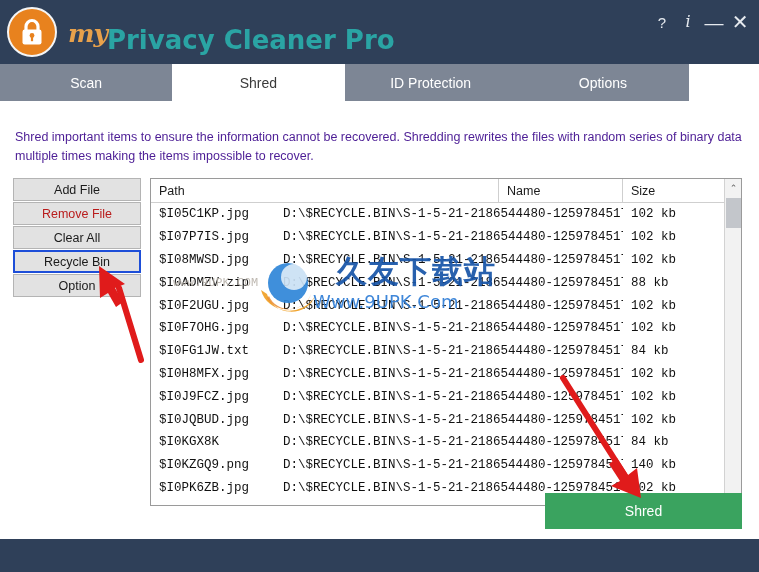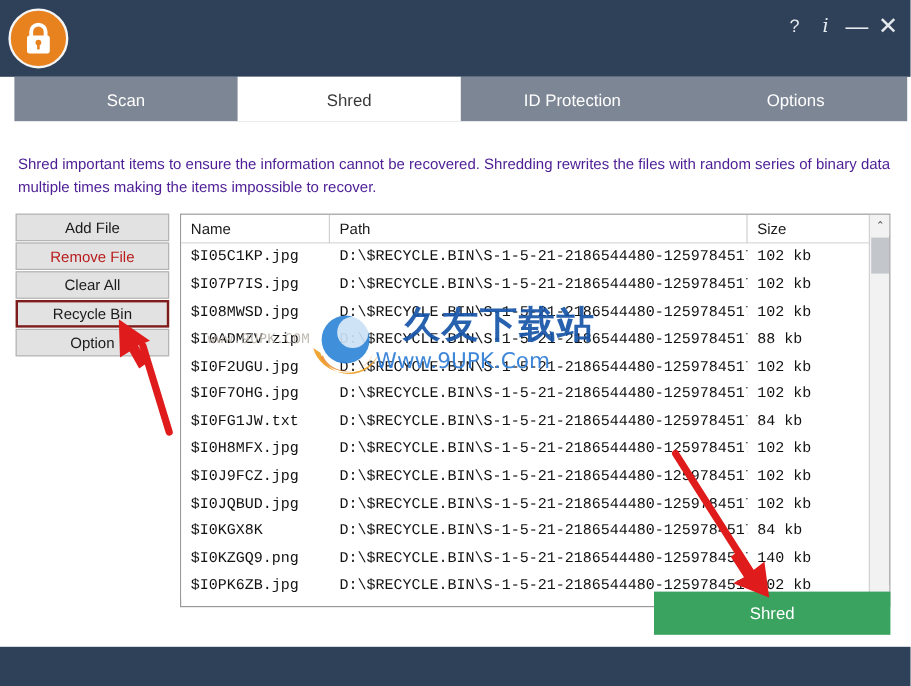--- a/index.html
+++ b/index.html
@@ -72,22 +72,22 @@
     border: none;
     line-height: 1;
   }
   .win-btn.help { font-weight: normal; font-size: 15px; }
   .win-btn.info { font-family: "DejaVu Serif", serif; font-style: italic; font-size: 16px; }
   .win-btn.min { font-size: 19px; }
   .win-btn.close { font-size: 20px; }
 
   
   .tabbar {
-    position: absolute; left: 12px; top: 64px;
-    width: 744px; height: 37px;
+    position: absolute; left: 0; top: 64px;
+    width: 689px; height: 37px;
     background: #7d8695;
     display: flex;
   }
   .tab {
     flex: 1 1 0;
     display: flex; align-items: center; justify-content: center;
     font-size: 14px;
     color: #ffffff;
     cursor: pointer;
     height: 37px;
@@ -119,21 +119,21 @@
     border: 1px solid #b4b4b4;
     font-size: 12.5px;
     color: #1a1a1a;
     display: flex; align-items: center; justify-content: center;
     cursor: pointer;
     font-family: "Liberation Sans", sans-serif;
     user-select: none;
   }
   .sbtn.disabled { color: #b91c1c; cursor: default; }
   .sbtn.focused {
-    border: 2px solid #7f1d1d;
+    border: 2px solid #1d4ed8;
     background: #e2e2e2;
   }
 
   
   .listwrap {
     position: absolute; left: 150px; top: 178px;
     width: 592px; height: 328px;
     background: #ffffff;
     border: 1px solid #9a9a9a;
     overflow: hidden;
@@ -273,20 +273,24 @@
 
   <div class="titlebar">
     <div class="logo-lock">
       <svg width="28" height="30" viewBox="0 0 28 30" aria-hidden="true">
         <path d="M8 13 V9.5 a6 6 0 0 1 12 0 V13" fill="none" stroke="#ffffff" stroke-width="3.2"></path>
         <rect x="4.5" y="12.5" width="19" height="15" rx="2.2" fill="#ffffff"></rect>
         <circle cx="14" cy="18.5" r="2.4" fill="#e8821e"></circle>
         <rect x="12.9" y="19.2" width="2.2" height="5" fill="#e8821e"></rect>
       </svg>
     </div>
+    <div class="brand">
+      <span class="brand-my">my</span>
+      <span class="brand-main">Privacy Cleaner Pro</span>
+    </div>
     <div class="win-buttons">
       <button class="win-btn help">?</button>
       <button class="win-btn info">i</button>
       <button class="win-btn min">—</button>
       <button class="win-btn close">✕</button>
     </div>
   </div>
 
   <div class="tabbar">
     <div class="tab">Scan</div>
@@ -300,22 +304,22 @@
   <div class="sidebtns">
     <div class="sbtn">Add File</div>
     <div class="sbtn disabled">Remove File</div>
     <div class="sbtn">Clear All</div>
     <div class="sbtn focused">Recycle Bin</div>
     <div class="sbtn">Option</div>
   </div>
 
   <div class="listwrap">
     <div class="listhead">
+      <div class="hcell col-path">Path</div>
       <div class="hcell col-name">Name</div>
-      <div class="hcell col-path">Path</div>
       <div class="hcell col-size">Size</div>
     </div>
     <div class="rows" id="file-rows">
         <div class="row">
           <div class="cell col-name">$I05C1KP.jpg</div>
           <div class="cell col-path">D:\$RECYCLE.BIN\S-1-5-21-2186544480-1259784517-1188...</div>
           <div class="cell col-size">102 kb</div>
         </div>
         <div class="row">
           <div class="cell col-name">$I07P7IS.jpg</div>

